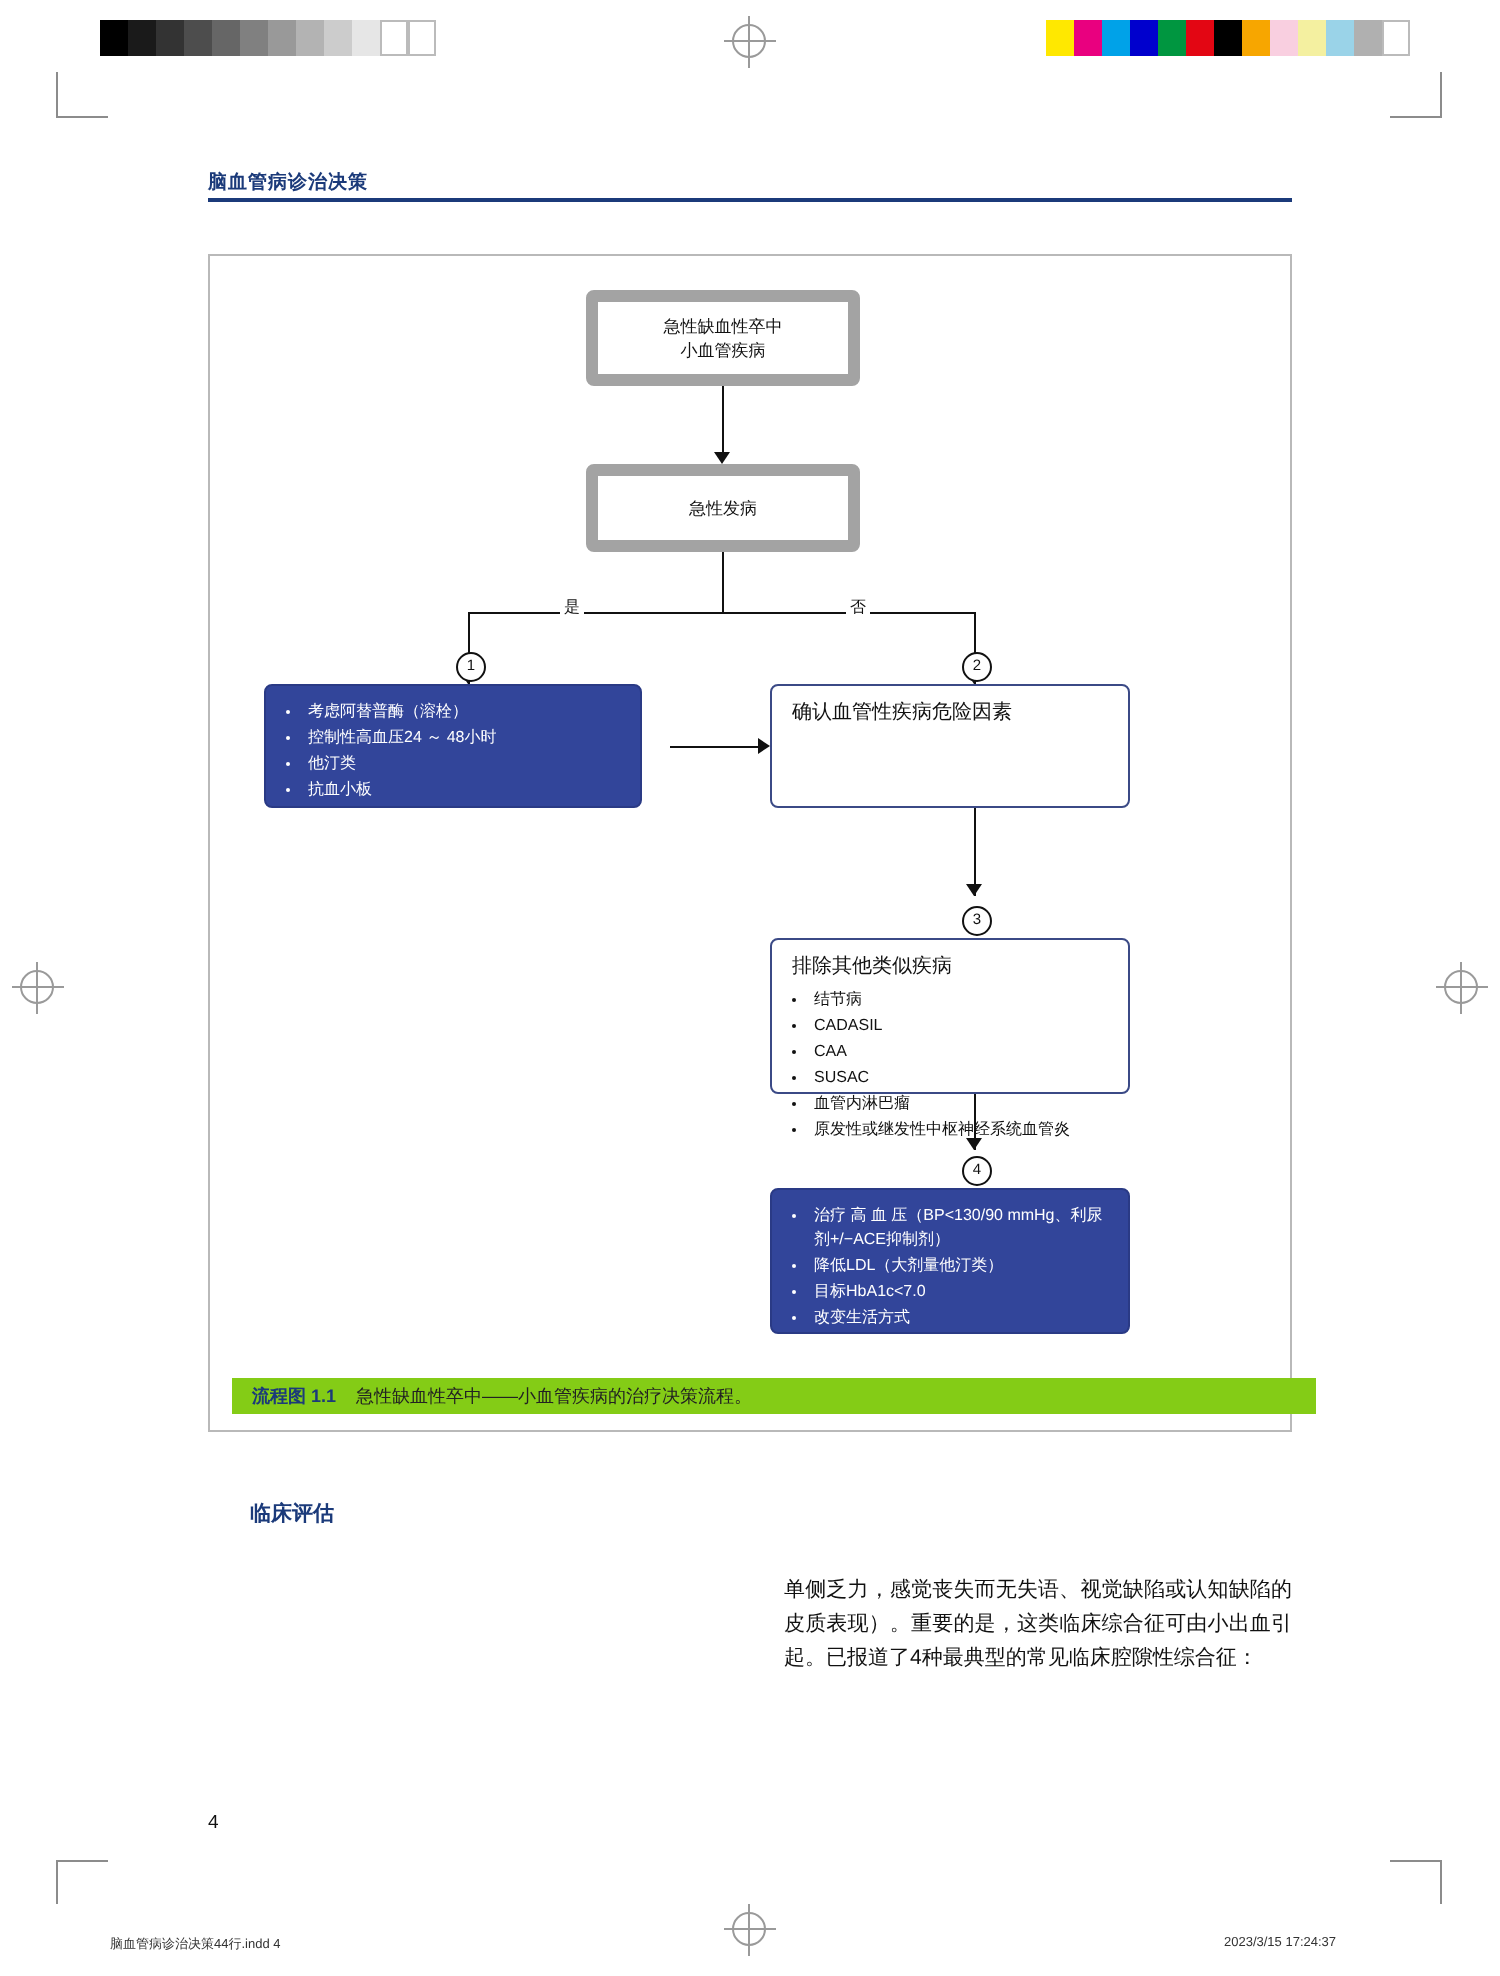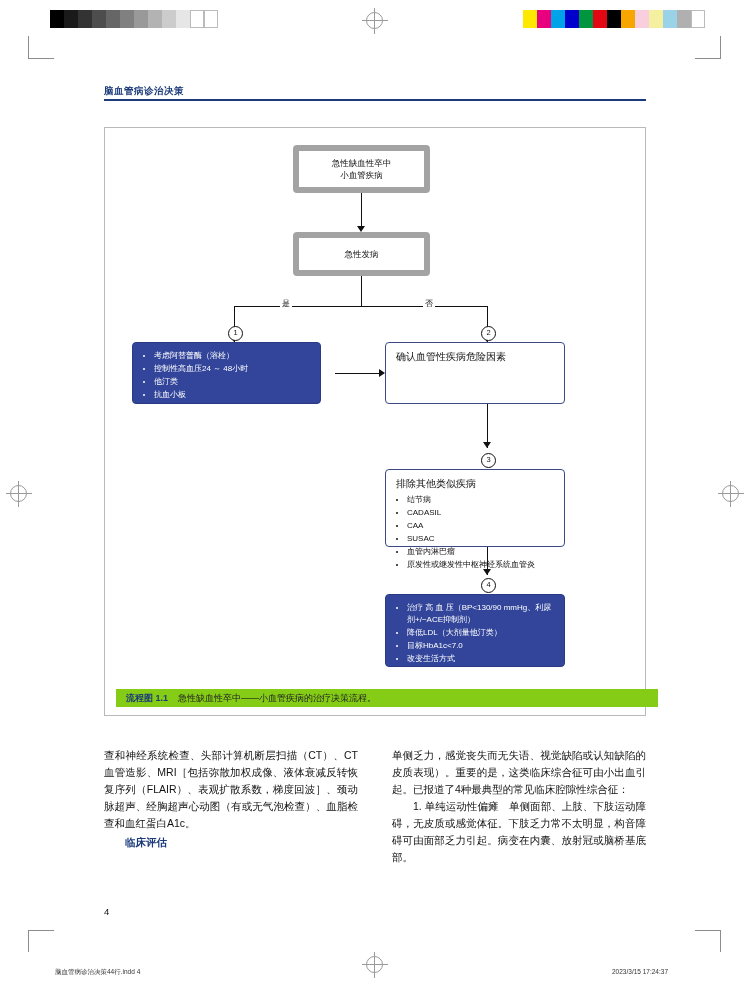--- a/index.html
+++ b/index.html
@@ -360,27 +360,25 @@
     </div>
 
   </div>
 
   <div class="fig-caption">
     <span class="cap-num">流程图 1.1</span>
     <span>急性缺血性卒中——小血管疾病的治疗决策流程。</span>
   </div>
 
   <div class="col" style="left:104px; top:747px; width:254px;">
-    <p>查和神经系统检查、头部计算机断层扫描（CT）、CT血管造影、MRI［包括弥散加权成像、液体衰减反转恢复序列（FLAIR）、表观扩散系数，梯度回波］、颈动脉超声、经胸超声心动图（有或无气泡检查）、血脂检查和血红蛋白A1c。</p>
     <p class="sub">临床评估</p>
   </div>
 
-  <div class="col" style="left:392px; top:747px; width:254px;">
+  <div class="col" style="left:392px; top:787px; width:254px;">
     <p>单侧乏力，感觉丧失而无失语、视觉缺陷或认知缺陷的皮质表现）。重要的是，这类临床综合征可由小出血引起。已报道了4种最典型的常见临床腔隙性综合征：</p>
-    <p class="indent">1. 单纯运动性偏瘫　单侧面部、上肢、下肢运动障碍，无皮质或感觉体征。下肢乏力常不太明显，构音障碍可由面部乏力引起。病变在内囊、放射冠或脑桥基底部。</p>
   </div>
 
   <div class="folio">4</div>
 
   <div class="foot-left">脑血管病诊治决策44行.indd  4</div>
   <div class="foot-right">2023/3/15  17:24:37</div>
 
 </div>
 
 </body></html>

